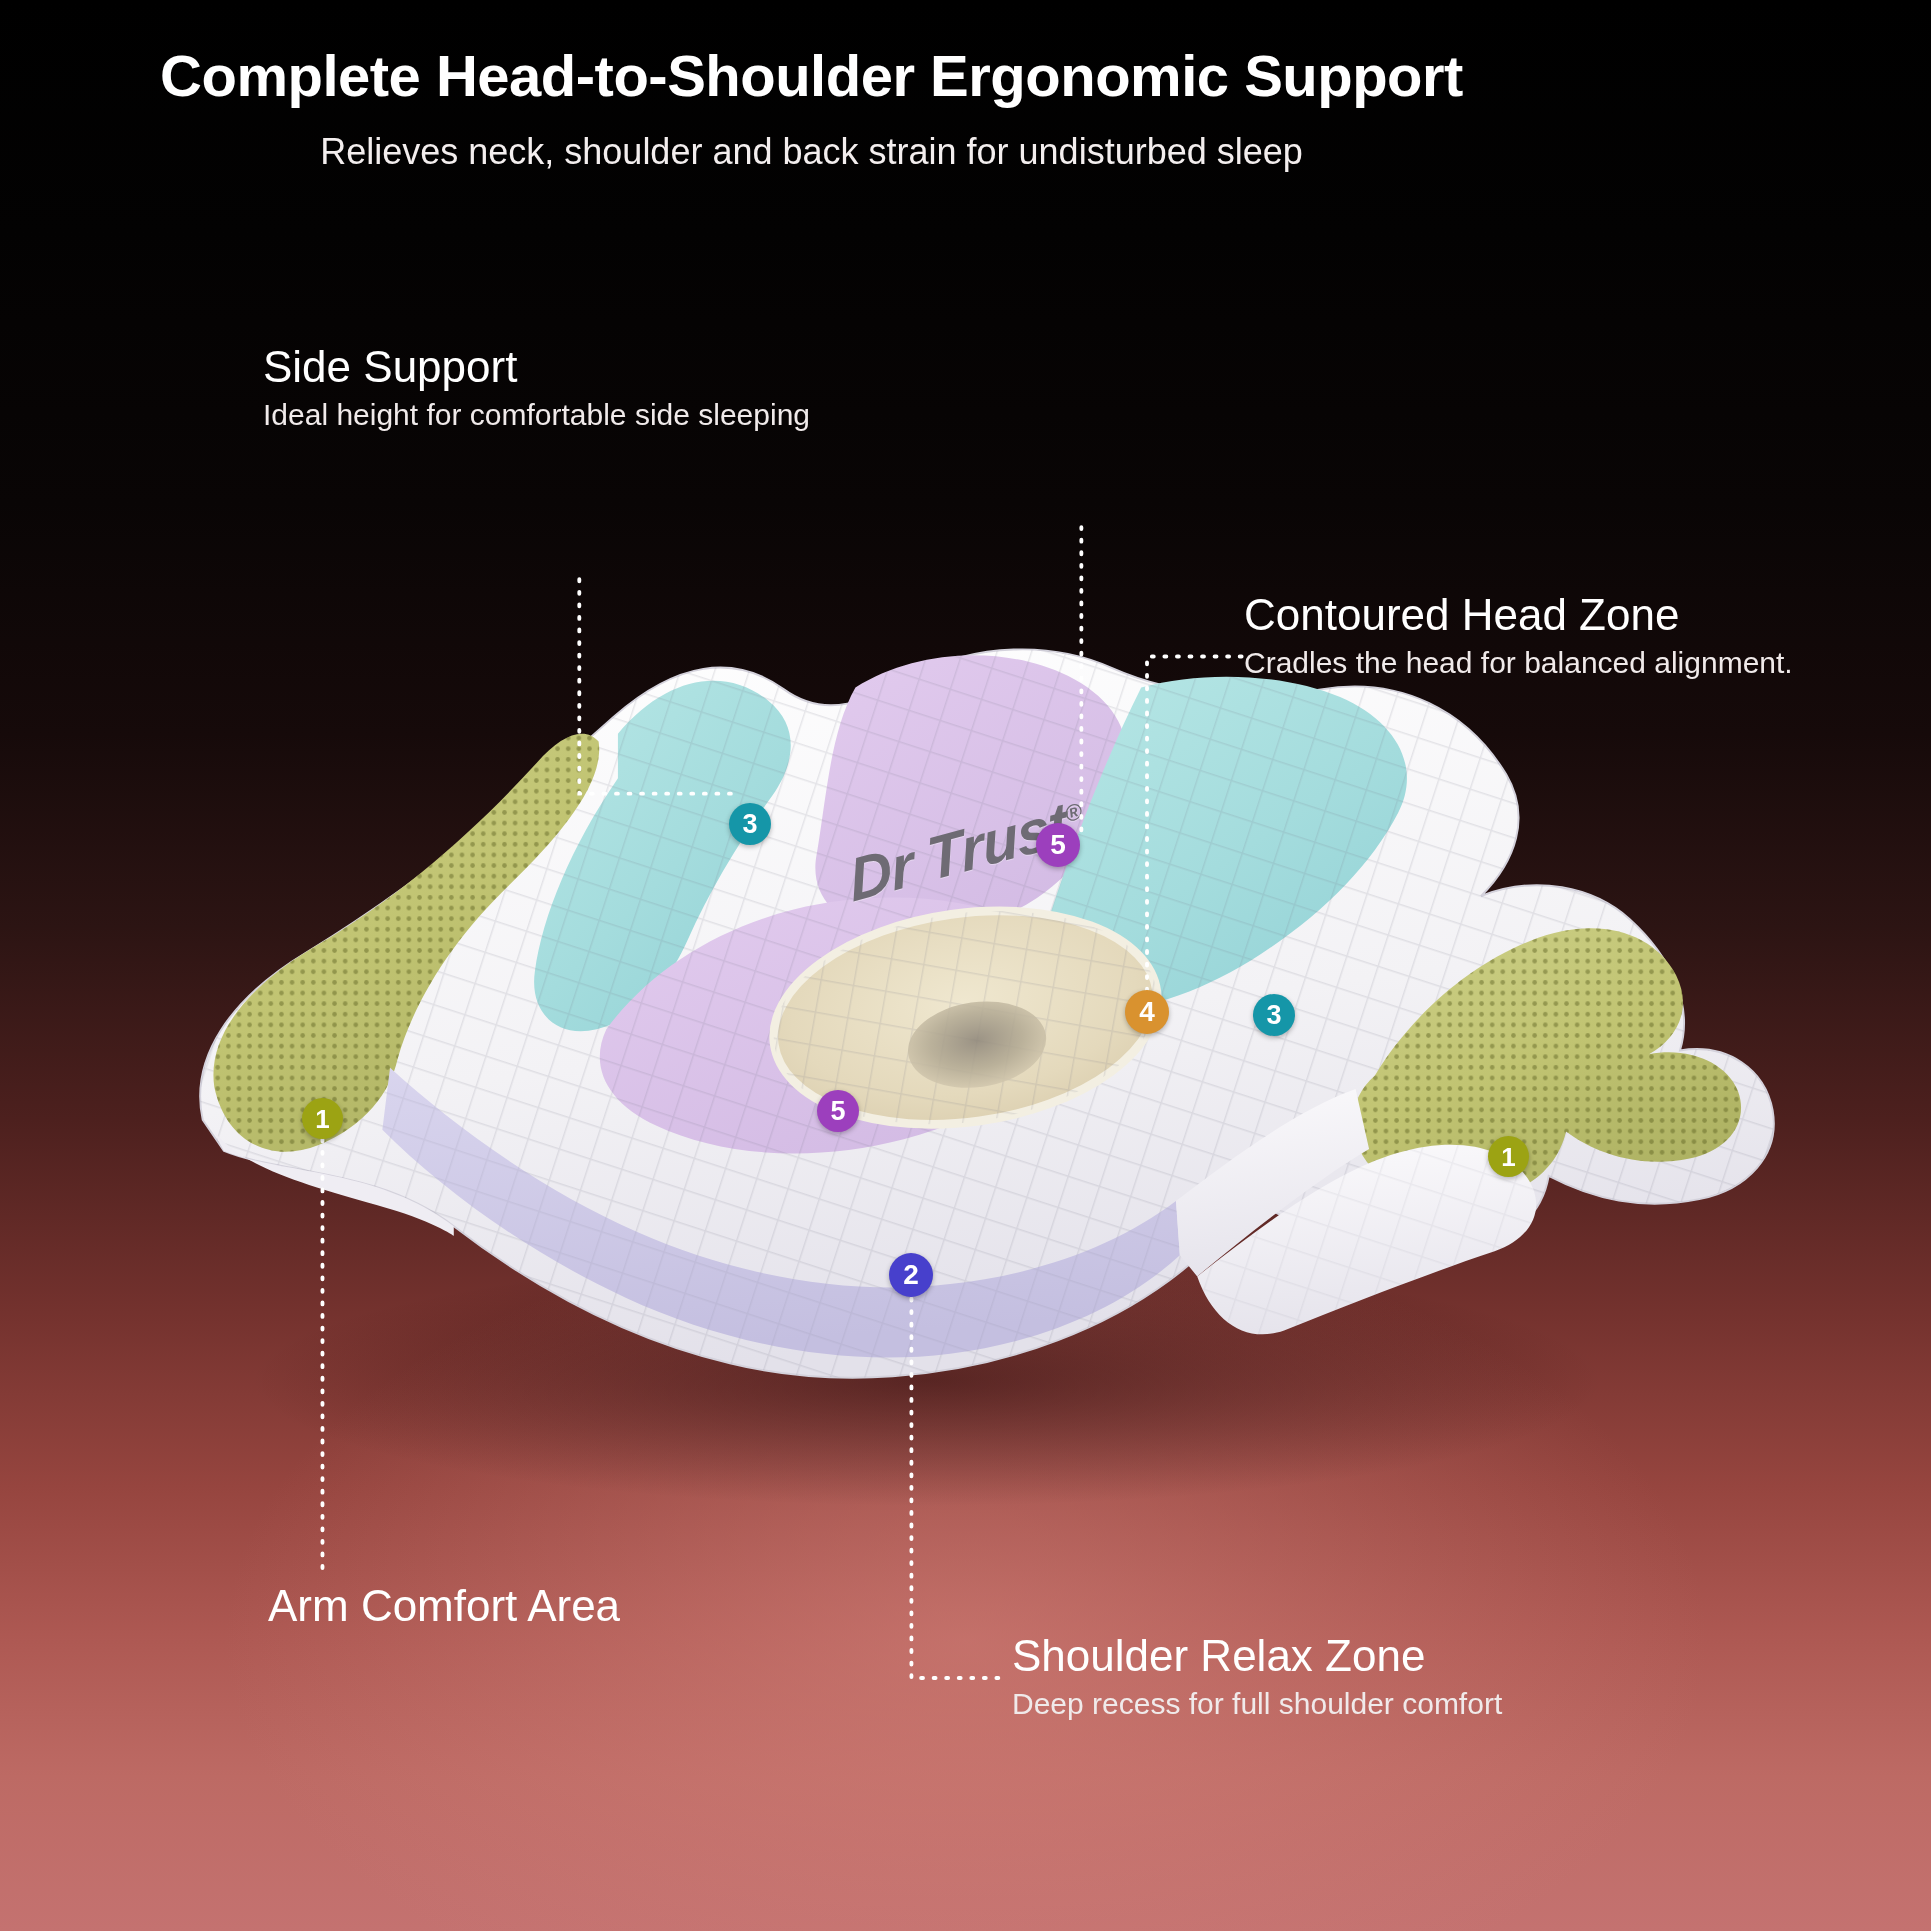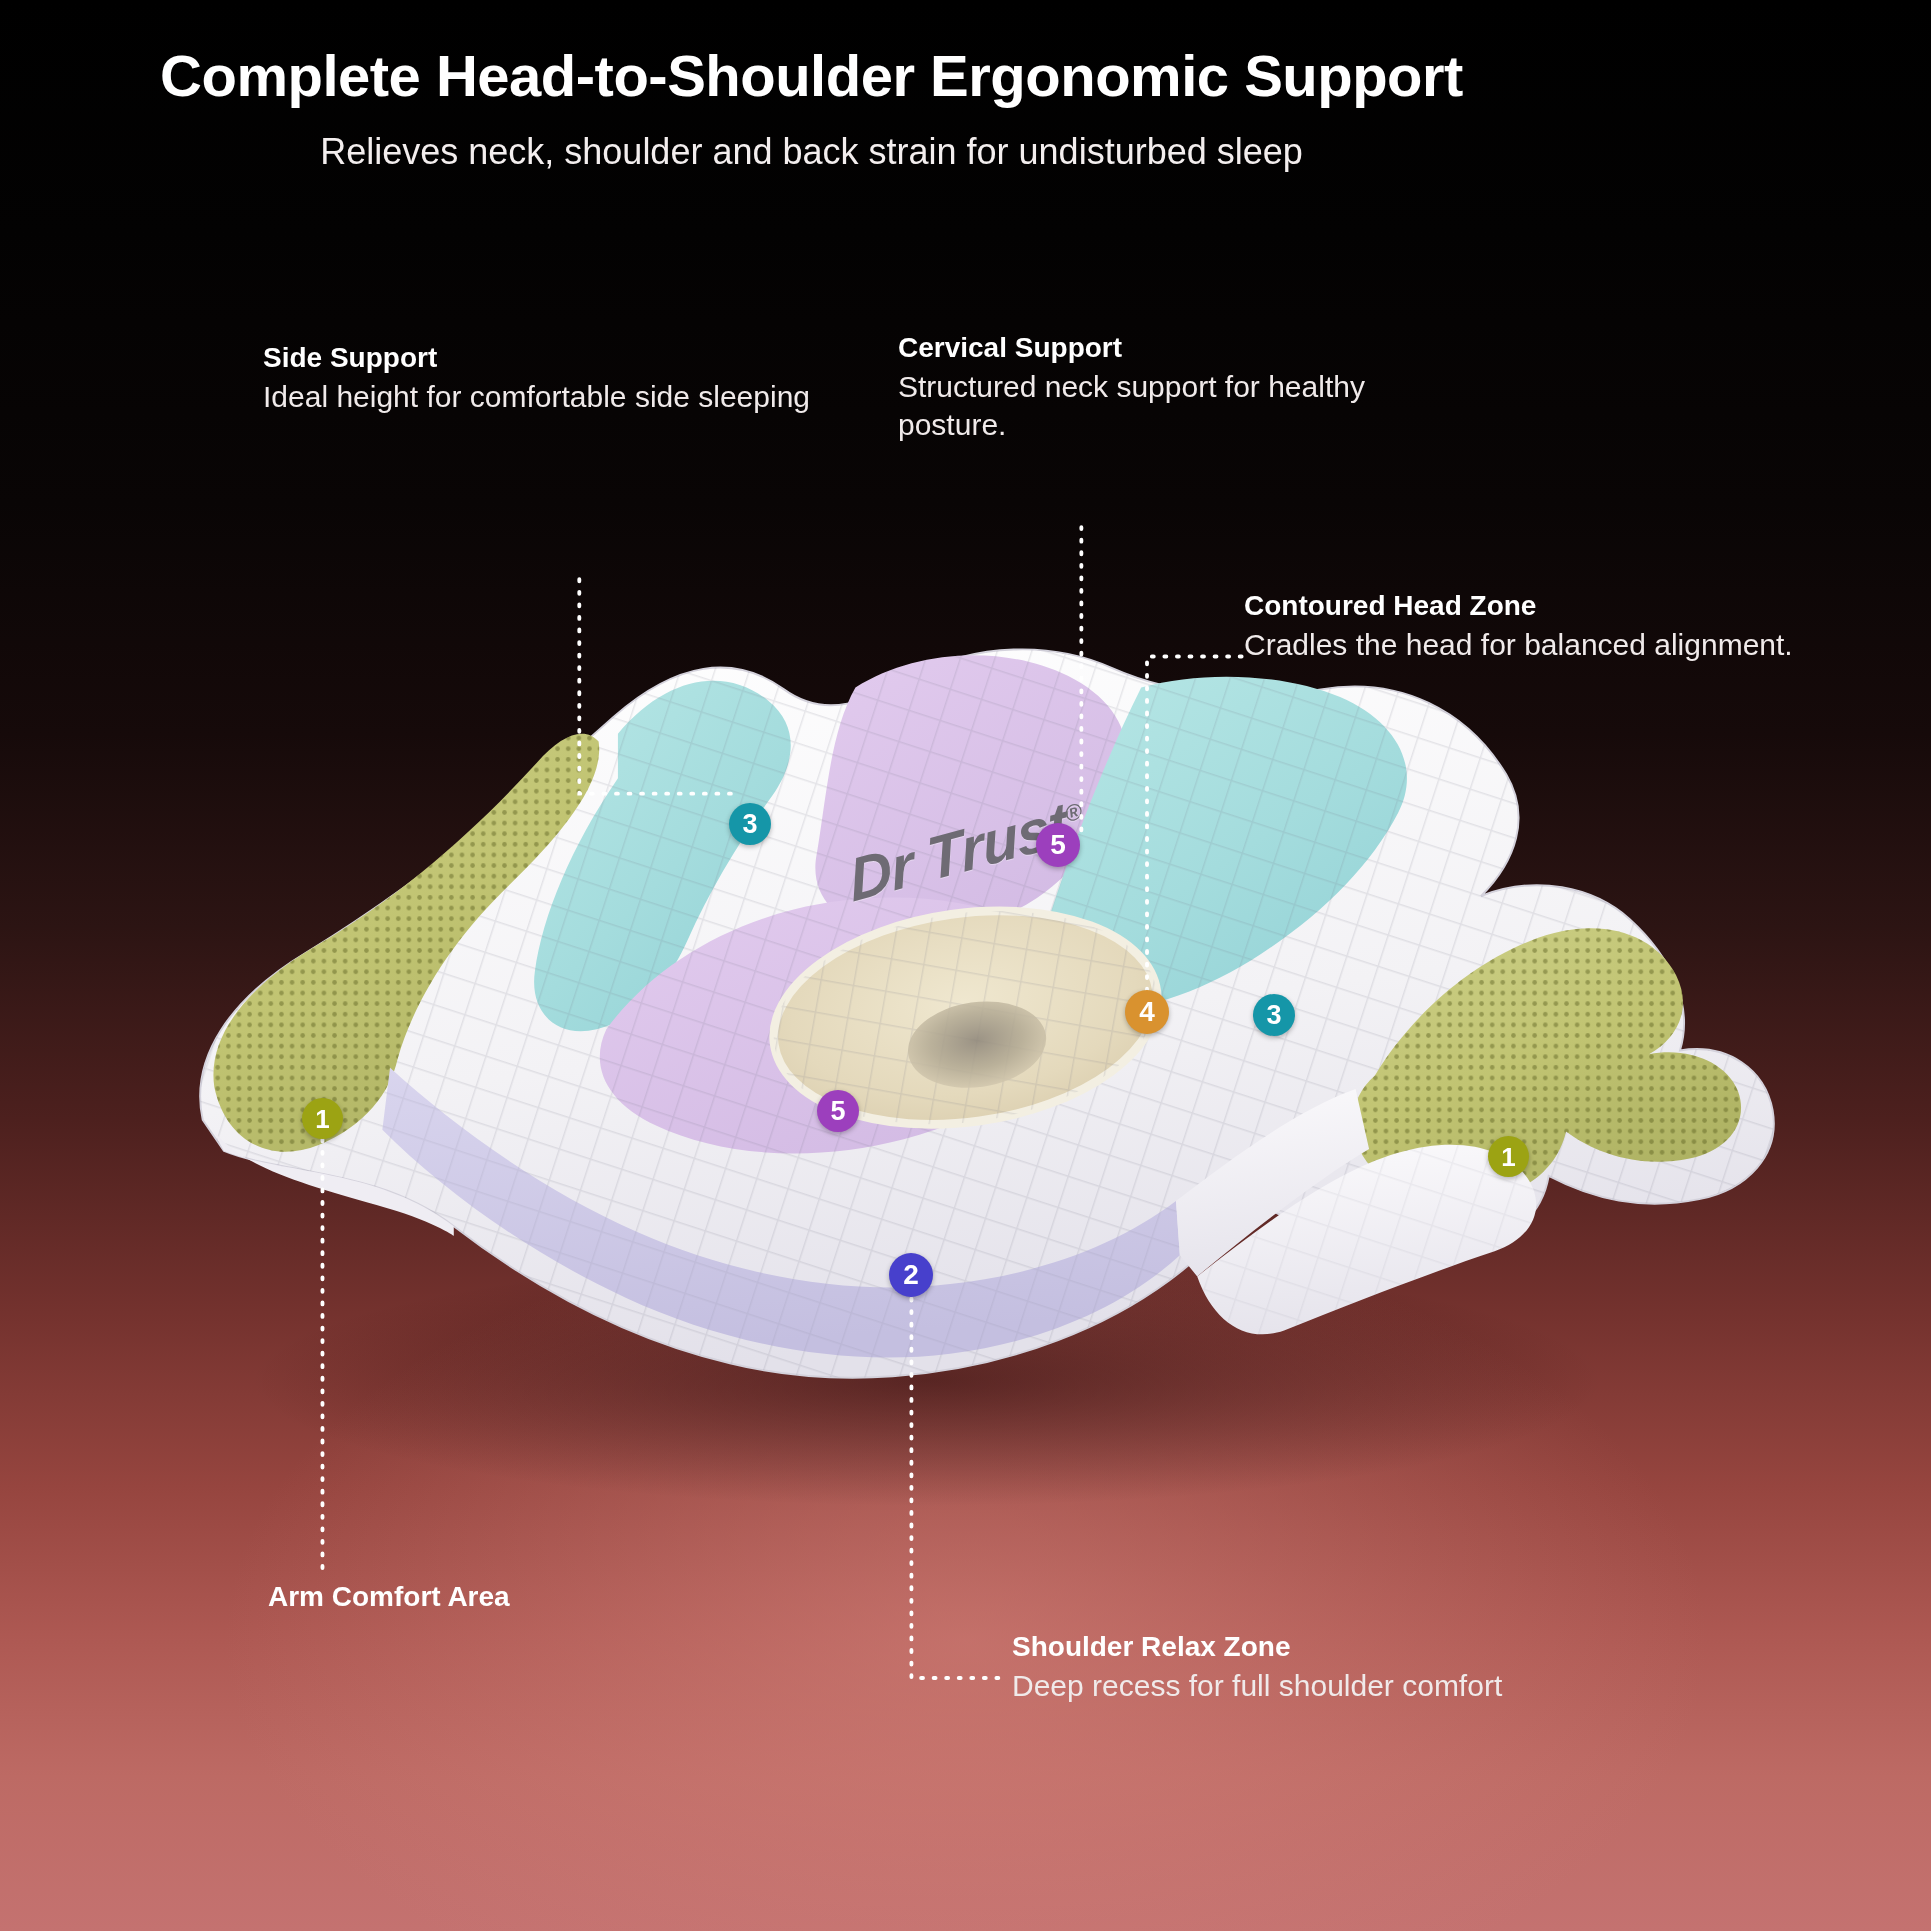--- a/index.html
+++ b/index.html
@@ -36,21 +36,21 @@
     letter-spacing:-0.5px; margin-top:46px; line-height:1.05;
   }
   #subtitle {
     font-size:36px; font-weight:300; color:#f3eeee;
     margin-top:25px; line-height:1.1;
   }
 
   
   .callout { position:absolute; }
   .callout .c-title {
-    font-size:28px; font-weight:bold; color:#ffffff;
+    font-size:44px; font-weight:normal; color:#ffffff;
     line-height:1.08; white-space:nowrap;
   }
   .callout .c-desc {
     font-size:30px; font-weight:300; color:#f0eaea;
     line-height:1.26; margin-top:5px;
   }
 
   #callout-side     { left:263px;  top:343px;  width:560px; }
   #callout-cervical { left:898px;  top:333px;  width:541px; }
   #callout-head     { left:1244px; top:591px;  width:666px; }
@@ -368,24 +368,20 @@
       <div class="badge" style="left: 302px; top: 1098px; width: 41px; height: 41px; background: rgb(156, 163, 19); font-size: 26px;">1</div>
       <div class="badge" style="left: 1488px; top: 1136px; width: 41px; height: 41px; background: rgb(156, 163, 19); font-size: 26px;">1</div>
       <div class="badge" style="left: 889px; top: 1253px; width: 44px; height: 44px; background: rgb(71, 64, 204); font-size: 28px;">2</div>
     </div>
 
   <div class="callout" id="callout-side">
     <div class="c-title">Side Support</div>
     <div class="c-desc">Ideal height for comfortable side sleeping</div>
   </div>
 
-  <div class="callout" id="callout-cervical">
-    <div class="c-title">Cervical Support</div>
-    <div class="c-desc">Structured neck support for healthy posture.</div>
-  </div>
 
   <div class="callout" id="callout-head">
     <div class="c-title">Contoured Head Zone</div>
     <div class="c-desc">Cradles the head for balanced alignment.</div>
   </div>
 
   <div class="callout" id="callout-arm">
     <div class="c-title">Arm Comfort Area</div>
   </div>
 

